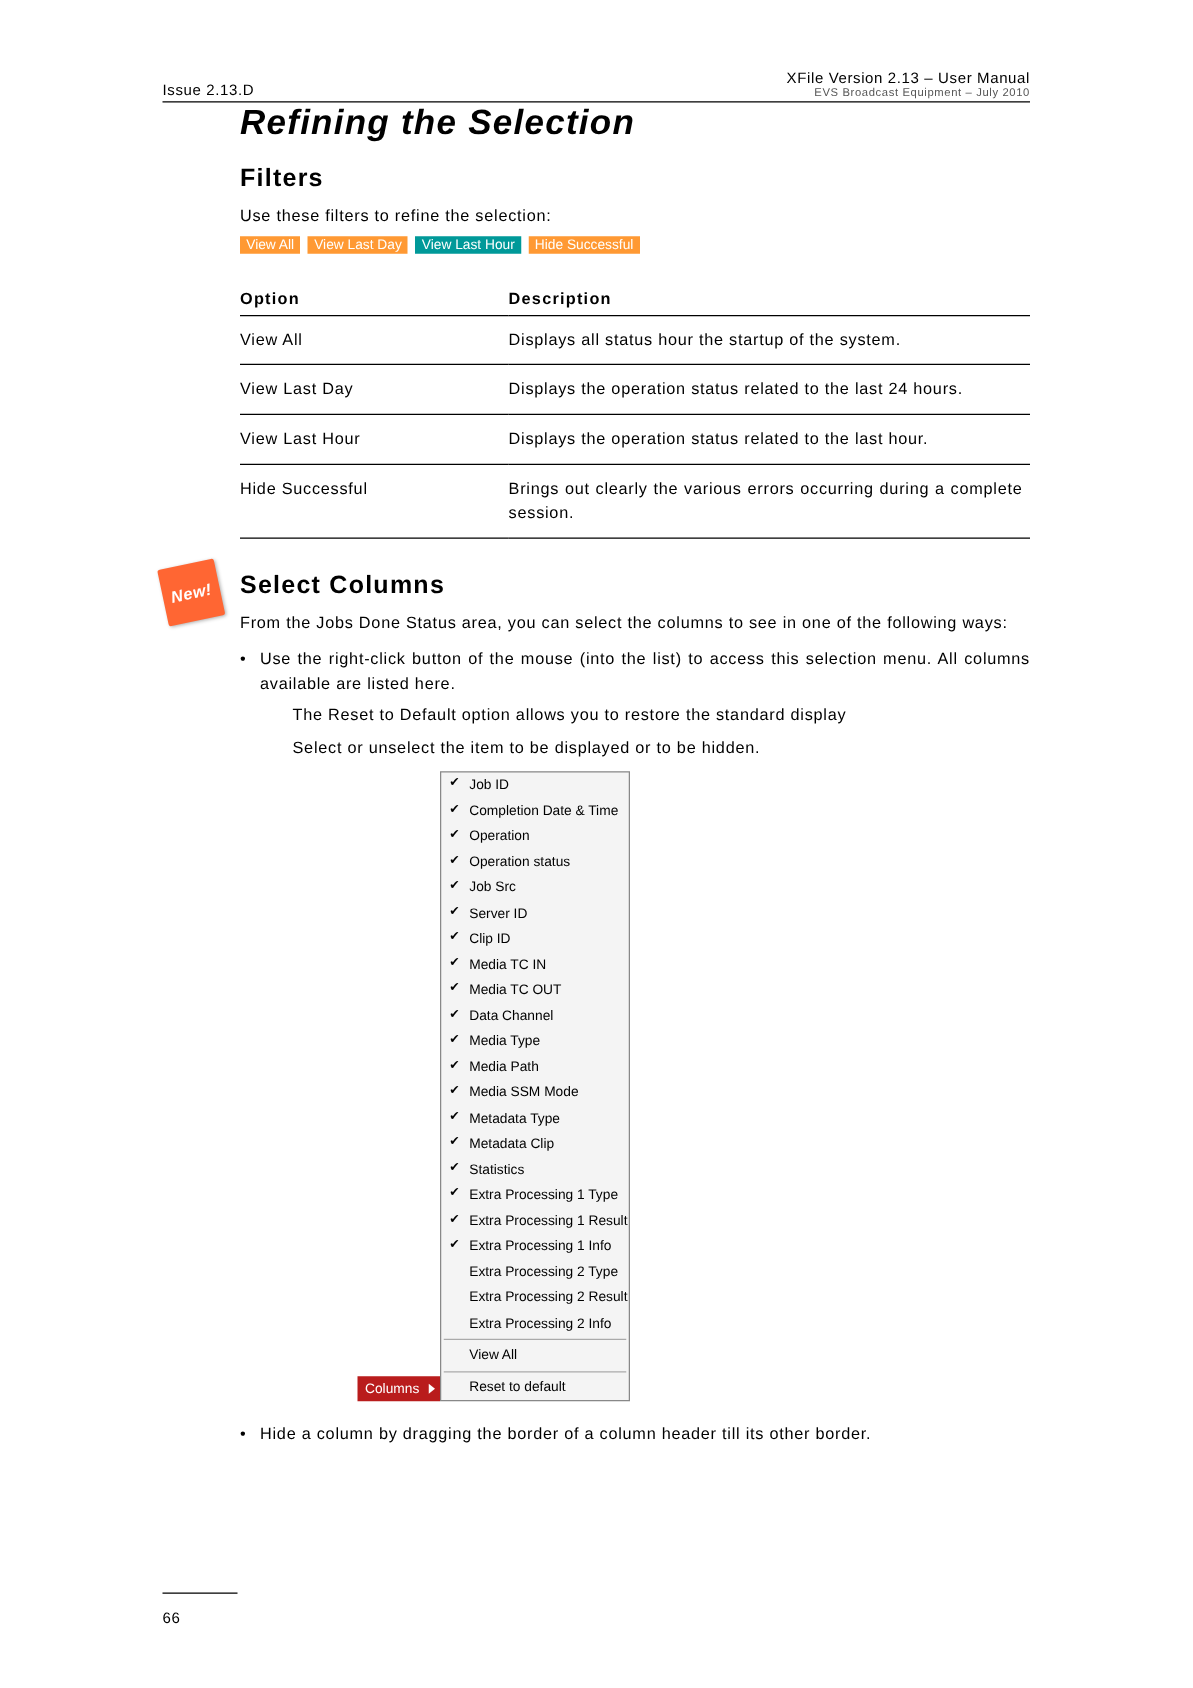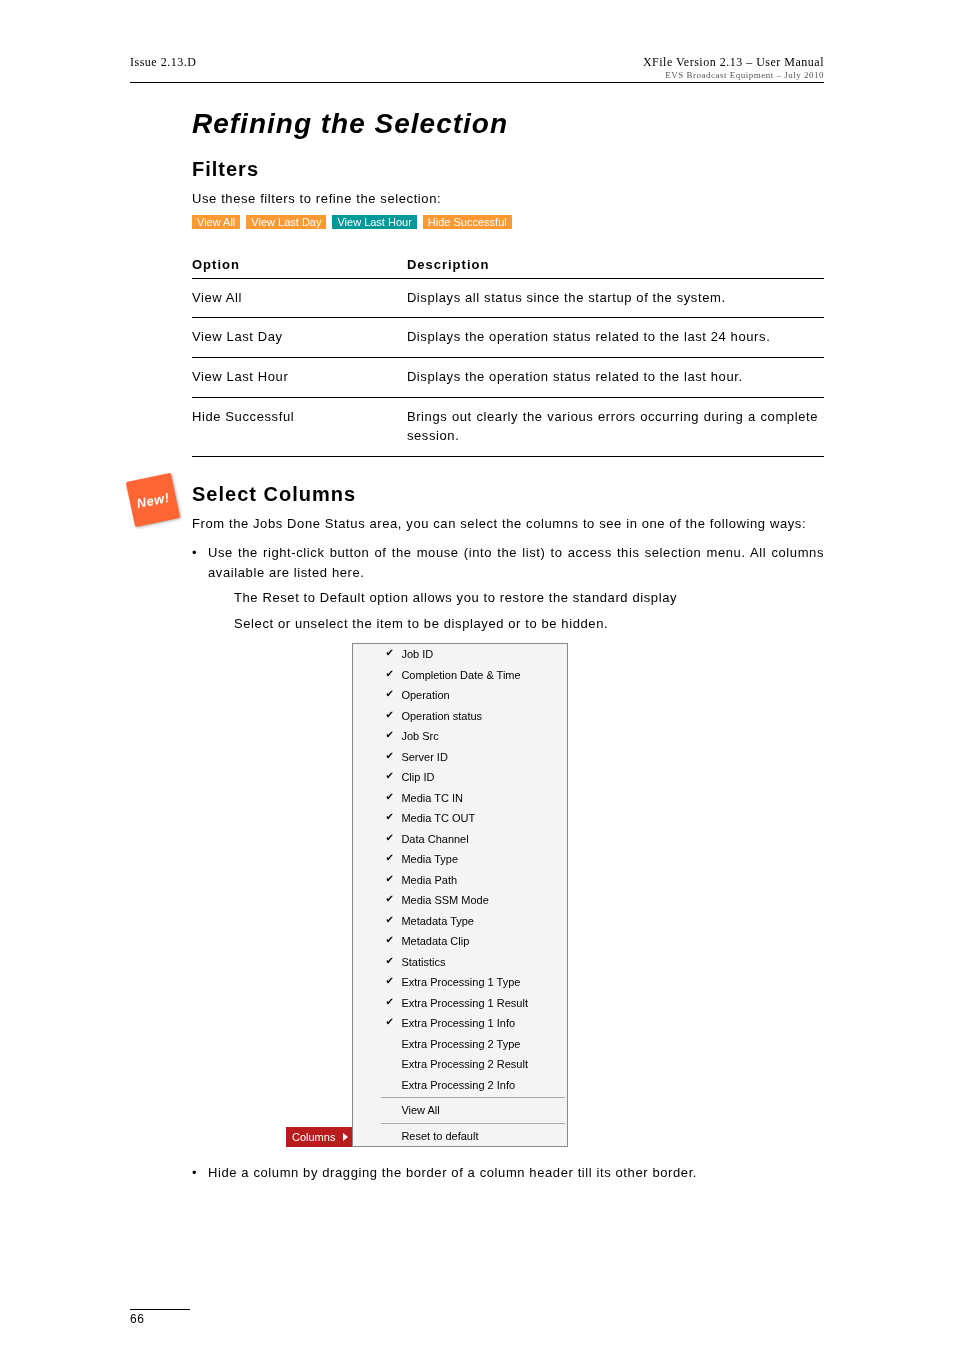--- a/index.html
+++ b/index.html
@@ -12,24 +12,23 @@
     position: relative;
     font-size: 13px;
     letter-spacing: 0.5px;
   }
   .page {
     padding: 55px 130px 40px 130px;
   }
   .top-row {
     display: flex;
     justify-content: space-between;
+    align-items: flex-end;
     border-bottom: 1.5px solid #000;
     padding-bottom: 2px;
-    margin-bottom: 25px;
-    font-family: Liberation Serif, serif;
   }
   .top-left { font-size: 12px; }
   .top-right { text-align: right; }
   .top-right .main { font-size: 12px; }
   .top-right .sub { font-size: 9px; color: #555; }
   .content { margin-left: 62px; }
   h2.ital {
     font-style: italic;
     font-weight: bold;
     font-size: 28px;
@@ -131,25 +130,24 @@
   }
   .col-btn .tri {
     width: 0; height: 0;
     border-top: 4px solid transparent;
     border-bottom: 4px solid transparent;
     border-left: 5px solid #fff;
   }
   .ctx-menu {
     background: #f4f4f4;
     border: 1px solid #888;
-    width: 216px;
+    width: 152px;
     font-family: Tahoma, sans-serif;
     font-size: 11px;
     letter-spacing: 0;
-    padding-left: 26px;
   }
   .ctx-menu .mi {
     padding: 2px 6px 2px 22px;
     position: relative;
     white-space: nowrap;
   }
   .ctx-menu .mi.chk::before {
     content: "✔";
     position: absolute;
     left: 6px;
@@ -157,25 +155,25 @@
     font-size: 10px;
   }
   .ctx-menu hr {
     border: none;
     border-top: 1px solid #aaa;
     margin: 2px 2px;
   }
   .page-num {
     position: absolute;
     left: 130px;
-    bottom: 24px;
+    bottom: 49px;
     font-size: 12px;
     border-top: 1px solid #000;
     width: 60px;
-    padding-top: 2px;
+    padding-top: 12px;
   }
 </style>
 </head>
 <body>
 
 <div class="page">
   <div class="top-row">
     <div class="top-left">Issue 2.13.D</div>
     <div class="top-right">
       <div class="main">XFile Version 2.13 – User Manual</div>
@@ -199,21 +197,21 @@
     <table class="opts">
       <thead>
         <tr>
           <th>Option</th>
           <th>Description</th>
         </tr>
       </thead>
       <tbody>
         <tr>
           <td class="col1">View All</td>
-          <td class="col2">Displays all status since the startup of the system.</td>
+          <td class="col2">Displays all status hour the startup of the system.</td>
         </tr>
         <tr>
           <td class="col1">View Last Day</td>
           <td class="col2">Displays the operation status related to the last 24 hours.</td>
         </tr>
         <tr>
           <td class="col1">View Last Hour</td>
           <td class="col2">Displays the operation status related to the last hour.</td>
         </tr>
         <tr>

